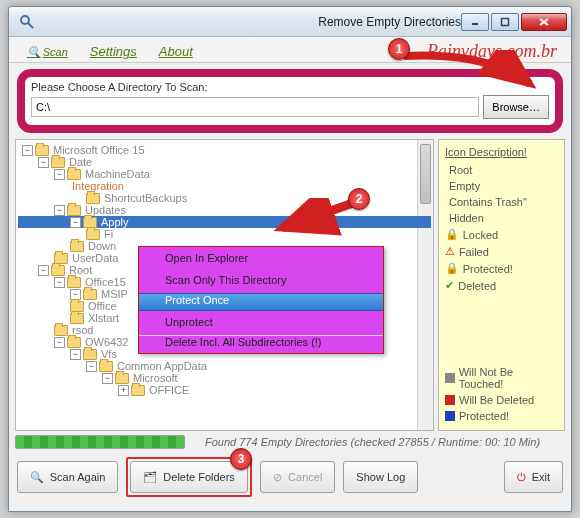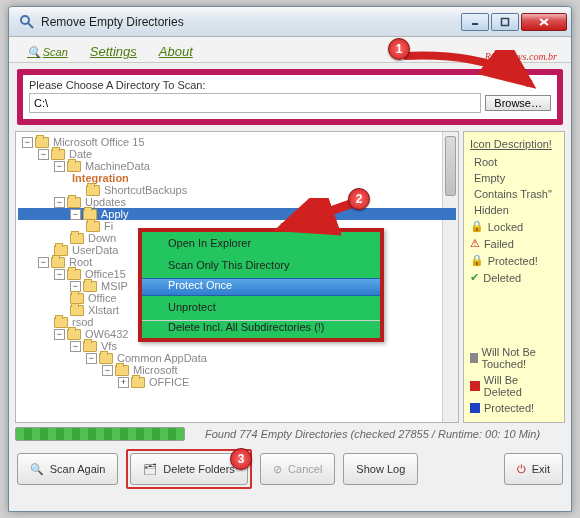--- a/index.html
+++ b/index.html
@@ -1,53 +1,53 @@
 <!DOCTYPE html>
 <html><head>
 <meta charset="utf-8">
 <style>
   * { box-sizing: border-box; margin: 0; padding: 0; font-family: "Segoe UI", Tahoma, sans-serif; font-size: 11px; }
   body { background: #d0d0d0; width: 580px; height: 518px; position: relative; overflow: hidden; }
   .window { position: absolute; left: 8px; top: 6px; width: 564px; height: 506px; background: #f0f0f0; border: 1px solid #6b8aa0; border-radius: 4px 4px 0 0; box-shadow: 0 0 8px rgba(0,0,0,.3); }
   
   .titlebar { height: 30px; background: linear-gradient(#f8f8f8,#dfe8f0 40%,#d2dde8); border-bottom: 1px solid #b2b2b2; display: flex; align-items: center; padding: 0 4px; border-radius: 4px 4px 0 0; }
   .titlebar .appicon { width: 16px; height: 16px; margin: 0 6px; }
-  .titlebar .title { flex: 1; color: #222; font-size: 12px; }
+  .titlebar .title { flex: 1; color: #222; font-size: 12px; text-align: right; }
   .winbtns { display: flex; gap: 2px; }
   .winbtn { width: 28px; height: 18px; border: 1px solid #5a7a9c; border-radius: 2px; background: linear-gradient(#e9f2fb,#c0d5ea); display:flex;align-items:center;justify-content:center; }
   .winbtn.close { width: 46px; background: linear-gradient(#f2b2b2,#d85050 40%,#c71c1c); border-color:#8a1a1a; color:#fff; }
   .winbtn svg { display:block; }
   
   .tabs { height: 26px; display:flex; align-items:flex-end; padding: 0 8px; gap: 2px; border-bottom: 1px solid #c9c9c9; background:#f3f3f3; }
   .tab { padding: 4px 10px 3px; font-size: 13px; font-style: italic; color:#4d7c0f; text-decoration: underline; cursor:pointer; }
   .tab .magicon { margin-right:2px; }
-  .brand { margin-left:auto; font-size:10px; color:#d03030; font-style: italic; font-family: Georgia, serif; padding-right:6px; }
-  
-  .pathbox { margin:6px 8px; border:6px solid #be185d; padding:4px 6px 6px; background:#fff; border-radius:2px; }
+  .brand { margin-left:auto; font-size:18px; color:#d03030; font-style: italic; font-family: Georgia, serif; padding-right:6px; }
+  
+  .pathbox { margin:6px 8px; border:8px solid #be185d; padding:4px 6px 6px; background:#fff; border-radius:14px; }
   .pathbox .lbl { color:#333; margin-bottom:2px; }
   .pathrow { display:flex; gap:4px; align-items:center; }
   .pathrow input { flex:1; border:1px solid #b5b5b5; padding:2px 4px; height:20px; background:#fff; }
-  .pathrow button { height:16px; padding:0 8px; border:1px solid #8a8a8a; background:linear-gradient(#fafafa,#e0e0e0); }
+  .pathrow button { height:24px; padding:0 8px; border:1px solid #8a8a8a; background:linear-gradient(#fafafa,#e0e0e0); }
   
   .mainrow { display:flex; height:292px; margin:0 6px; gap:4px; }
   .tree { flex:1; border:1px solid #b5b5b5; background:#fff; overflow:hidden; padding:4px 2px; position:relative; }
-  .legend { width:102px; border:1px solid #b5b5b5; background:#ffffcc; padding:6px 6px; overflow:hidden; display:flex; flex-direction:column; }
+  .legend { width:127px; border:1px solid #b5b5b5; background:#ffffcc; padding:6px 6px; overflow:hidden; display:flex; flex-direction:column; }
   .legend h4 { font-size:11px; color:#555; text-decoration:underline; font-weight:normal; margin-bottom:4px; }
   .legend .li { display:flex; align-items:center; gap:4px; padding:2px 0; color:#555; }
   .legend .spacer { flex:1; }
   .sw { width:10px; height:10px; display:inline-block; }
   
   .node { display:flex; align-items:center; gap:2px; color:#888; white-space:nowrap; position:relative; }
   .node .tw { width:11px; height:11px; border:1px solid #999; display:inline-flex; align-items:center; justify-content:center; font-size:9px; line-height:1; color:#444; background:#fff; }
   .node .fd { width:14px; height:11px; background:#f7d67a; border:1px solid #c8a23c; border-radius:1px; position:relative; }
   .node .fd::before{content:"";position:absolute;top:-3px;left:0;width:6px;height:3px;background:#f7d67a;border:1px solid #c8a23c;border-bottom:none;border-radius:1px 1px 0 0;}
   .node.sel { background:#3a74c4; color:#fff; }
   .node .lbl { padding:0 2px; }
   
-  .ctx { position:absolute; left:122px; top:96px; width:246px; background:#22c55e; border:4px solid #b91c1c; box-shadow:2px 2px 4px rgba(0,0,0,.3); z-index:5; }
+  .ctx { position:absolute; left:122px; top:106px; width:246px; background:#d946ef; border:1px solid #b91c1c; box-shadow:2px 2px 4px rgba(0,0,0,.3); z-index:5; }
   .ctx .mrow { padding:4px 8px 4px 26px; color:#222; border-top:1px solid transparent; border-bottom:1px solid transparent; }
   .ctx .mrow.sep { border-top:1px solid #d0d0d0; margin-top:2px; padding-top:0; }
   .ctx .mrow.sel { background:linear-gradient(#5aa6e8,#2f7ccf); color:#fff; border-color:#1e5fa8; }
   
   .status { margin:4px 6px 2px; display:flex; align-items:center; gap:20px; }
   .pbar { flex:0 0 170px; height:14px; border:1px solid #9c9c9c; border-radius:2px; background:repeating-linear-gradient(90deg,#50c050 0 8px,#3aa83a 8px 16px); }
   .status .txt { color:#666; font-style:italic; }
   
   .btnrow { display:flex; gap:8px; align-items:center; padding:6px 8px 8px; }
   .btn { height:32px; padding:0 12px; border:1px solid #9e9e9e; border-radius:3px; background:linear-gradient(#fcfcfc,#e4e4e4); display:flex; align-items:center; gap:6px; color:#333; }
@@ -119,21 +119,21 @@
       <div class="node" style="padding-left:20px;">
           <span class="tw">−</span>
           <span class="fd"></span>
           <span class="lbl">Date</span>
         </div>
       <div class="node" style="padding-left:36px;">
           <span class="tw">−</span>
           <span class="fd"></span>
           <span class="lbl">MachineData</span>
         </div>
-      <div class="node" style="padding-left:52px;color:#d07030;font-weight:bold;">
+      <div class="node" style="padding-left:52px;color:#d07030;">
           <span class="lbl">Integration</span>
         </div>
       <div class="node" style="padding-left:68px;">
           <span class="fd"></span>
           <span class="lbl">ShortcutBackups</span>
         </div>
       <div class="node" style="padding-left:36px;">
           <span class="tw">−</span>
           <span class="fd"></span>
           <span class="lbl">Updates</span>

